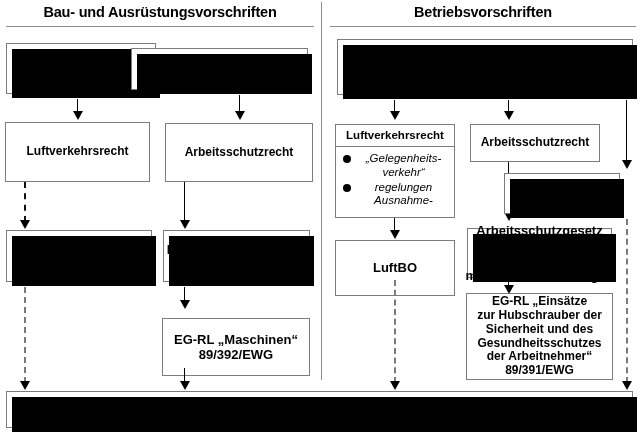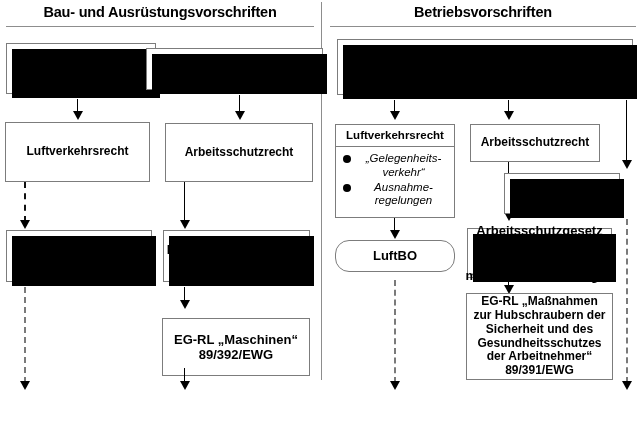--- a/index.html
+++ b/index.html
@@ -161,21 +161,21 @@
 
   <div class="title-rule" style="left:6px; top:26px; width:308px;"></div>
   <div class="title-rule" style="left:330px; top:26px; width:306px;"></div>
 
   <div class="v-divider" style="left:321px; top:2px; height:378px;"></div>
 
   <div class="box shadow" style="left:6px; top:43px; width:150px; height:51px;">
     <span class="line bold t16">Hubschrauber</span>
   </div>
 
-  <div class="box shadow" style="left:131px; top:48px; width:177px; height:42px; z-index:3;margin-left:15px;">
+  <div class="box shadow" style="left:131px; top:48px; width:177px; height:42px; z-index:3;">
     <span class="line bold t15">Zusätzliche</span>
     <span class="line bold t15">Ausrüstungen</span>
   </div>
 
   <div class="conn" style="left:77px; top:99px; height:14px;"></div>
   <div class="arrowhead" style="left:73px; top:111px;"></div>
 
   <div class="conn" style="left:239px; top:95px; height:18px;"></div>
   <div class="arrowhead" style="left:235px; top:111px;"></div>
 
@@ -237,31 +237,31 @@
       <div class="bullet-row">
         <span class="bullet-dot"></span>
         <span class="bullet-text">
           <span class="line">„Gelegenheits-</span>
           <span class="line">verkehr“</span>
         </span>
       </div>
       <div class="bullet-row">
         <span class="bullet-dot"></span>
         <span class="bullet-text">
+          <span class="line">regelungen</span>
           <span class="line">Ausnahme-</span>
-          <span class="line">regelungen</span>
         </span>
       </div>
     </div>
   </div>
 
   <div class="conn" style="left:394px; top:218px; height:14px;"></div>
   <div class="arrowhead" style="left:390px; top:230px;"></div>
 
-  <div class="box" style="left:335px; top:240px; width:120px; height:32px;border-radius:14px;">
+  <div class="box" style="left:335px; top:240px; width:120px; height:56px;">
     <span class="line bold t13">LuftBO</span>
   </div>
 
   <div class="conn-dash" style="left:394px; top:280px; height:103px;"></div>
   <div class="arrowhead" style="left:390px; top:381px;"></div>
 
   <div class="box" style="left:470px; top:124px; width:130px; height:38px;">
     <span class="line bold t12">Arbeitsschutzrecht</span>
   </div>
 
@@ -276,25 +276,29 @@
   <div class="box shadow" style="left:467px; top:228px; width:145px; height:50px;gap:8px;">
     <span class="line bold t13">Arbeitsschutzgesetz</span>
     <span class="line italic t11">(ArbSchG)</span>
     <span class="line bold t13">mit Einzelverordnungen</span>
   </div>
 
   <div class="conn" style="left:508px; top:279px; height:8px;"></div>
   <div class="arrowhead" style="left:504px; top:285px;"></div>
 
   <div class="box" style="left:466px; top:293px; width:147px; height:87px;">
-    <span class="line bold t12">EG-RL „Maßnahmen</span>
-    <span class="line bold t12">zur Hubschraubern der</span>
+    <span class="line bold t12">EG-RL „Einsätze</span>
+    <span class="line bold t12">zur Hubschrauber der</span>
     <span class="line bold t12">Sicherheit und des</span>
     <span class="line bold t12">Gesundheitsschutzes</span>
     <span class="line bold t12">der Arbeitnehmer“</span>
     <span class="line bold t12">89/391/EWG</span>
   </div>
 
   <div class="conn-dash" style="left:626px; top:219px; height:164px;"></div>
   <div class="arrowhead" style="left:622px; top:381px;"></div>
 
+  <div class="bottom-bar" style="left:6px; top:391px; width:627px; height:37px;">
+    <span class="line bold t13">Regeln für sichere Einsätze mit Hubschraubern</span>
+    <span class="line italic t13">(HER)</span>
+  </div>
 
 </div>
 
 </body></html>

